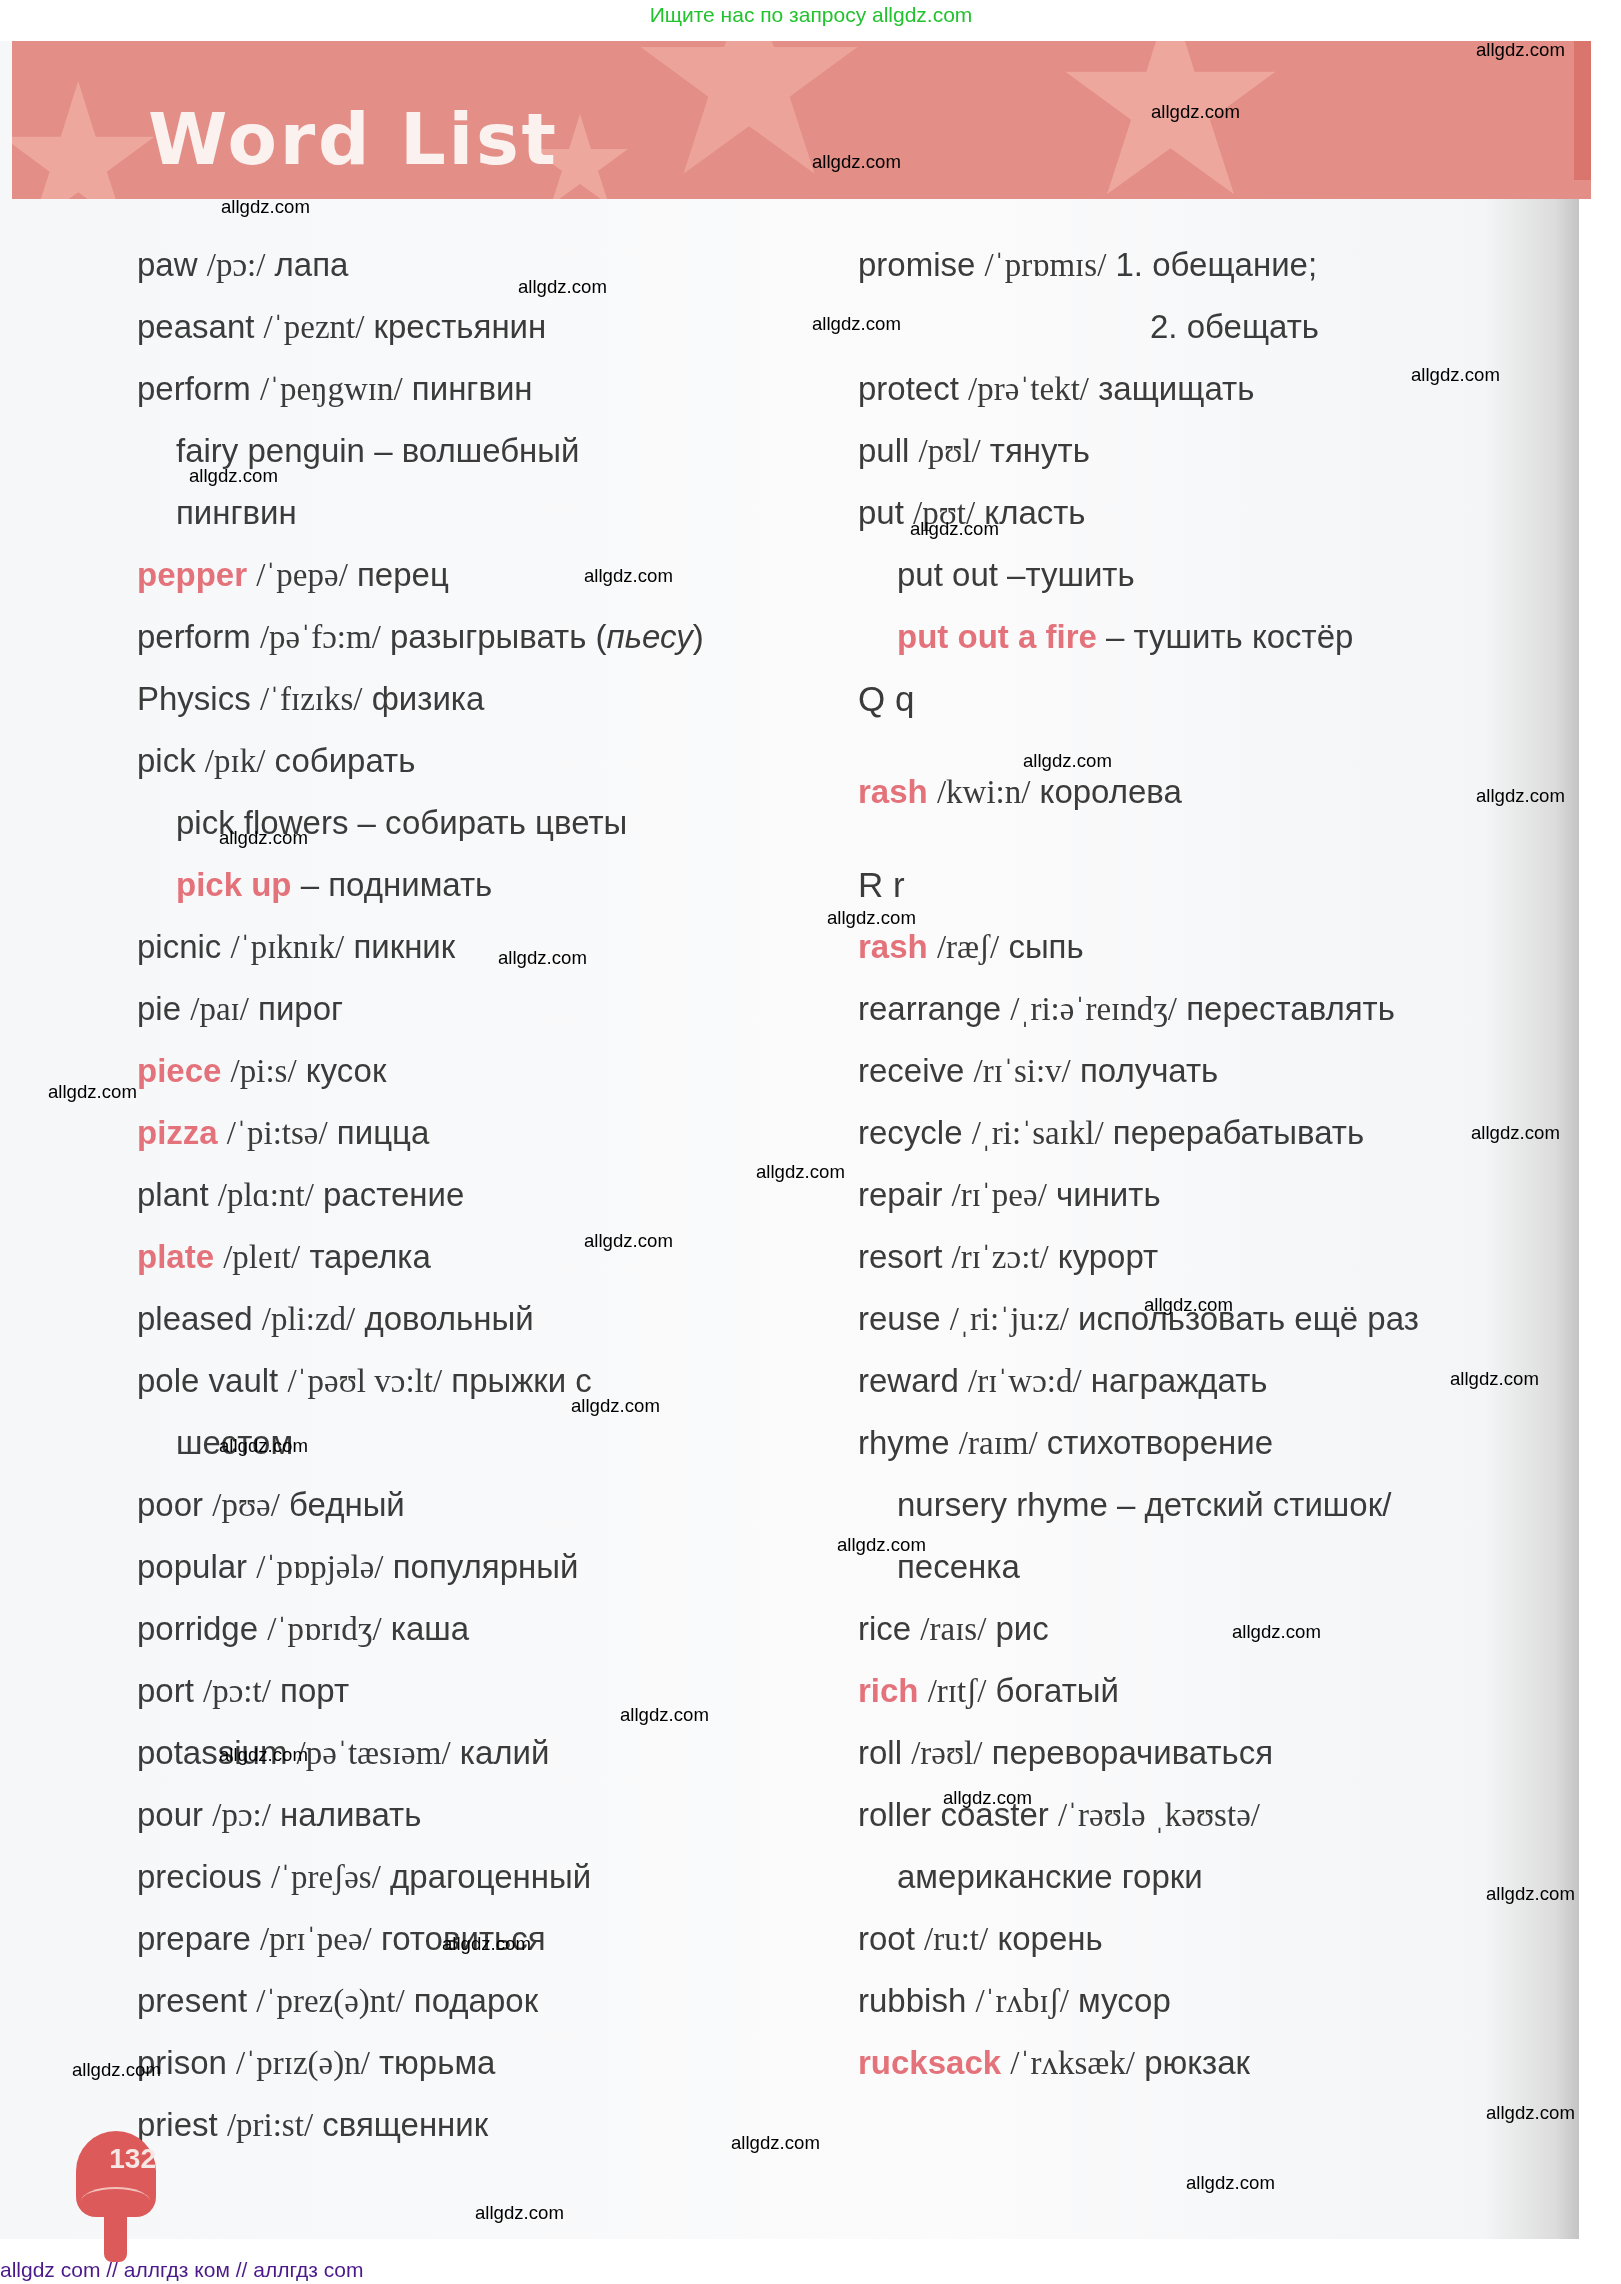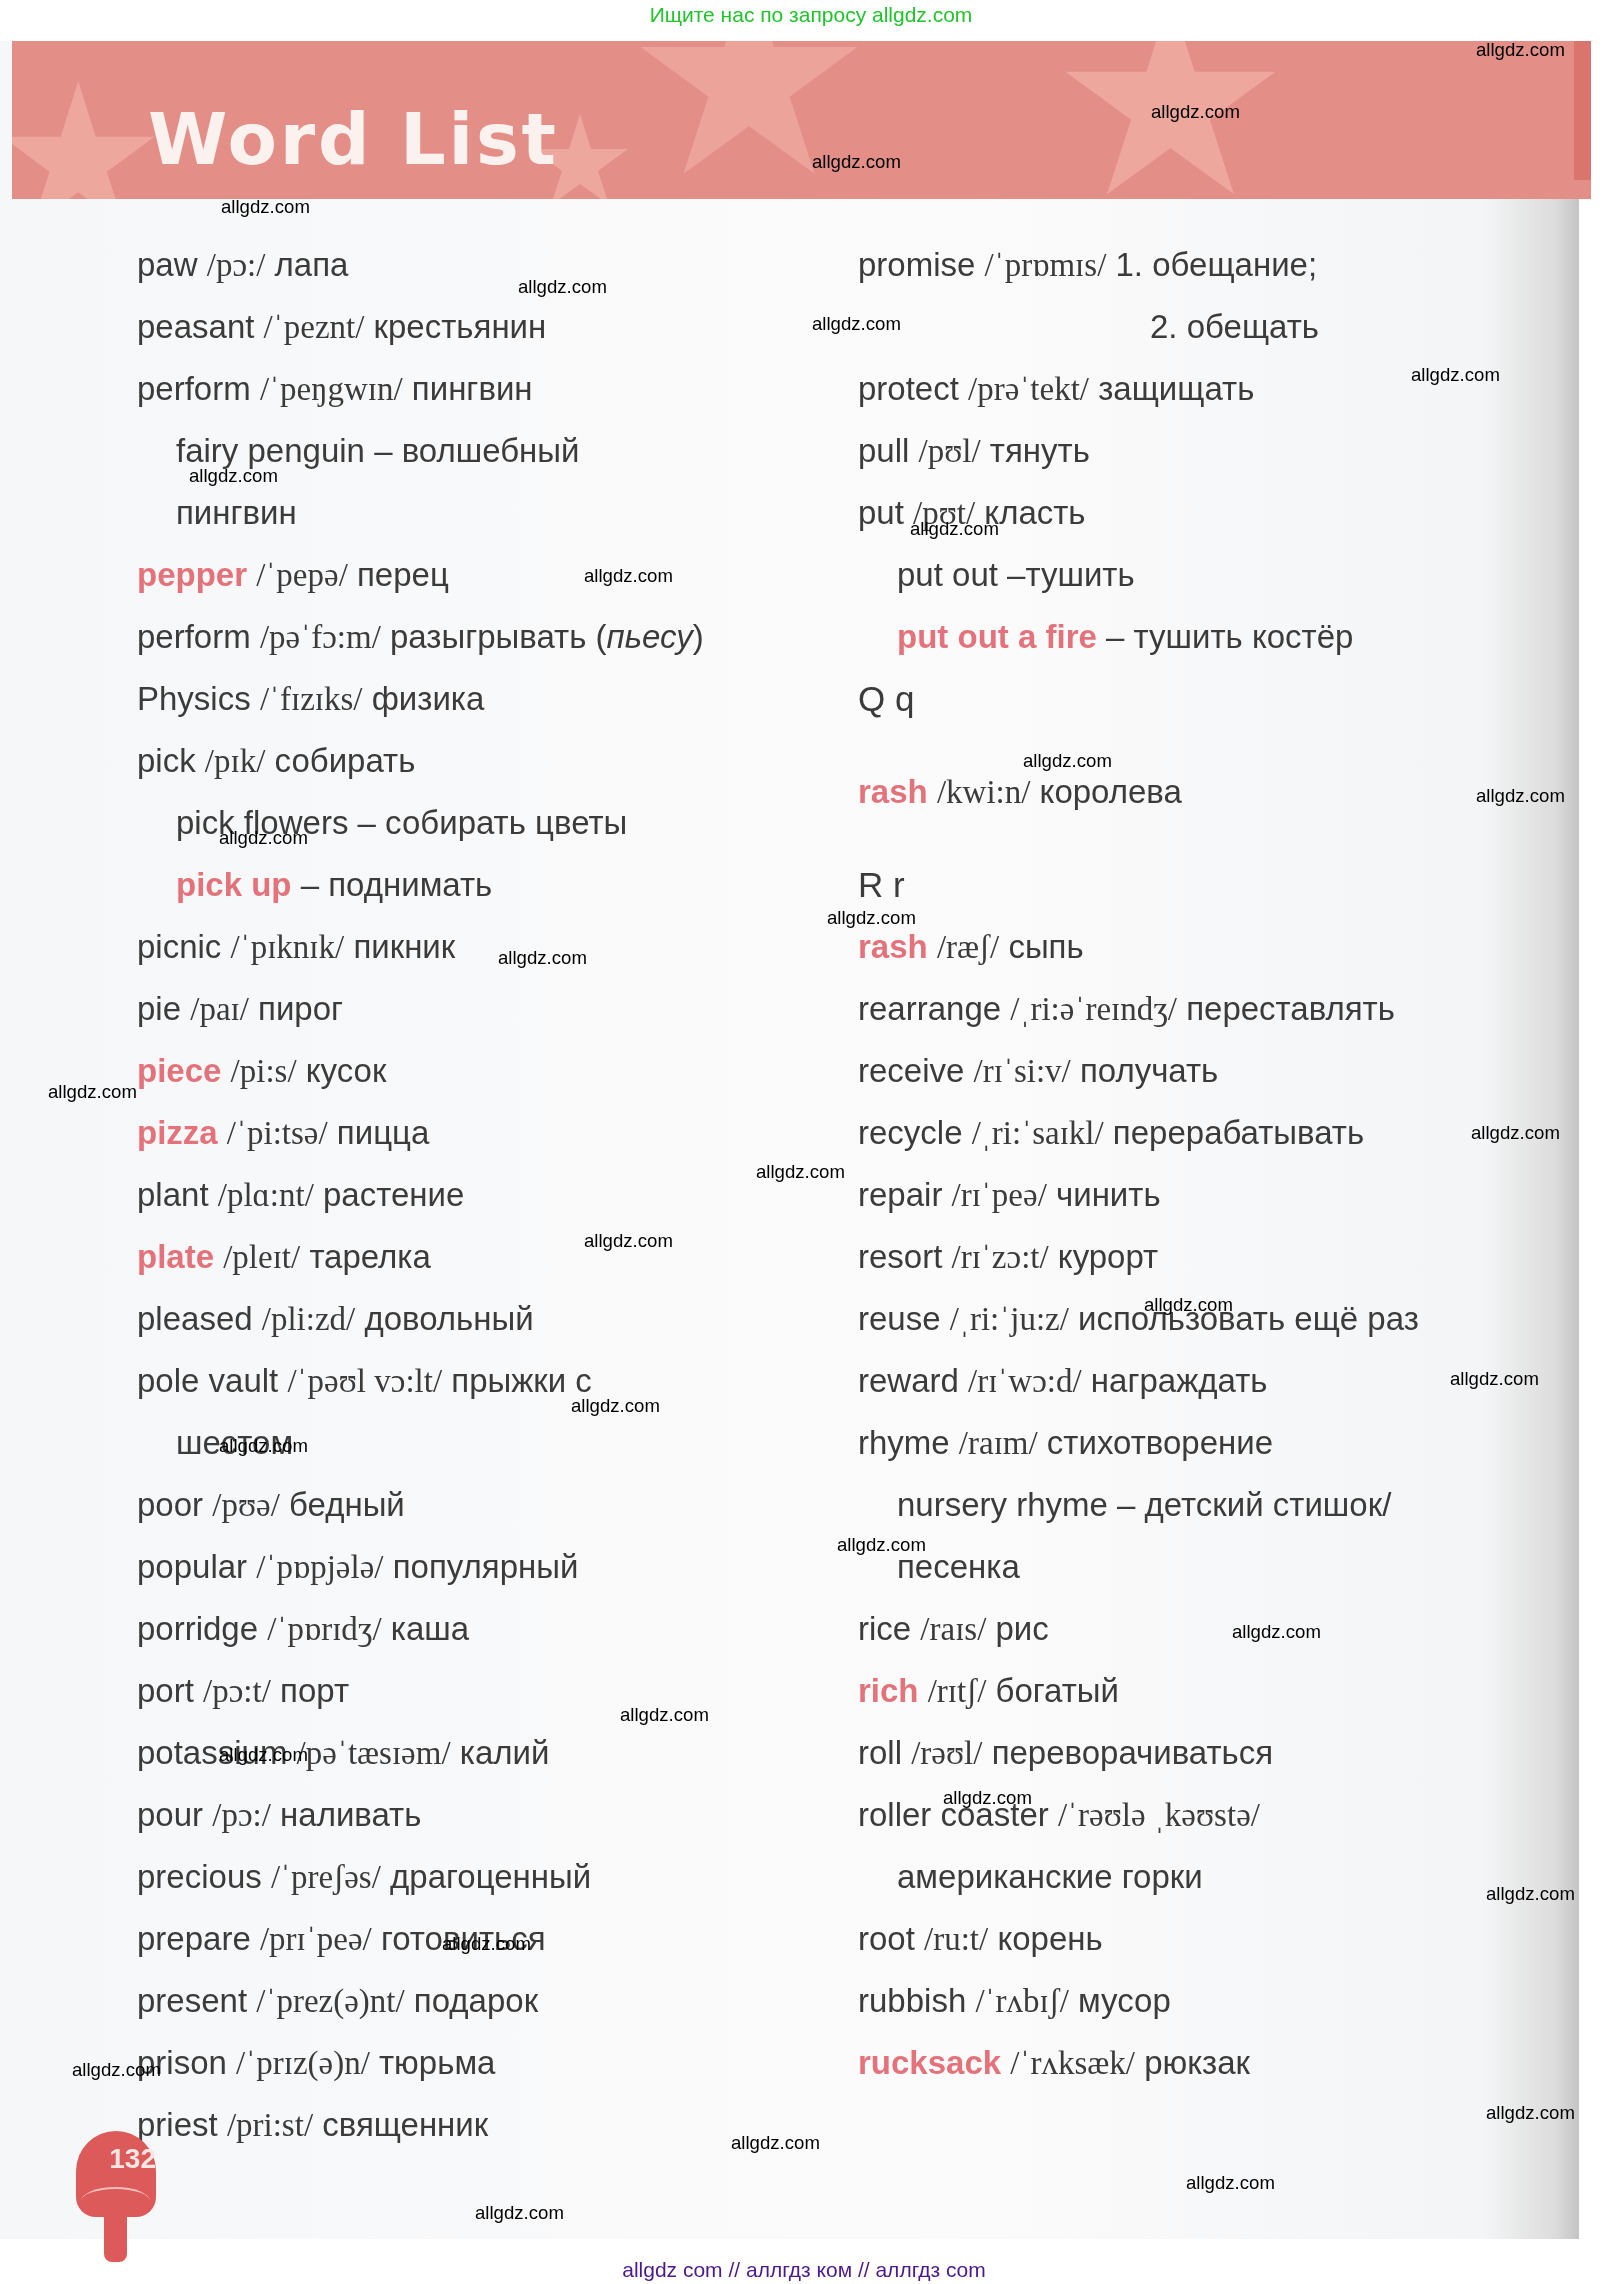--- a/index.html
+++ b/index.html
@@ -29,21 +29,21 @@
   .mushroom { position:absolute; left:76px; top:2090px; width:80px; height:133px; }
   .cap { position:absolute; left:0; top:0; width:80px; height:86px; background:#dc5a5a;
          border-radius:40px 40px 20px 20px; }
   .cap-rim { position:absolute; left:5.3px; top:56px; width:69px; height:26.6px;
              border-top:2px solid #f3c1b9; border-radius:50% 50% 0 0; }
   .stem { position:absolute; left:28px; top:73px; width:22.6px; height:58px; background:#dc5a5a;
           border-radius:0 0 8px 8px; }
   .pagenum { position:absolute; left:0; top:12px; width:80px; text-align:right;
              font-size:28px; color:#f7e7e4; font-weight:bold; }
   .wm { position:absolute; font-size:18.6px; color:#000; }
-  .footer { position:absolute; top:2258px; left:0; width:1608px; text-align:center;
+  .footer { position:absolute; top:2258px; left:0; width:1608px; 
             font-size:21px; color:#4b1a8a; }
 </style>
 </head>
 <body>
 
 <div class="topnote">Ищите нас по запросу allgdz.com</div>
 
 <div class="page">
   <div class="banner">
     <div class="star" style="left:-13.3px;top:40px;width:159px;height:159px;"></div>

